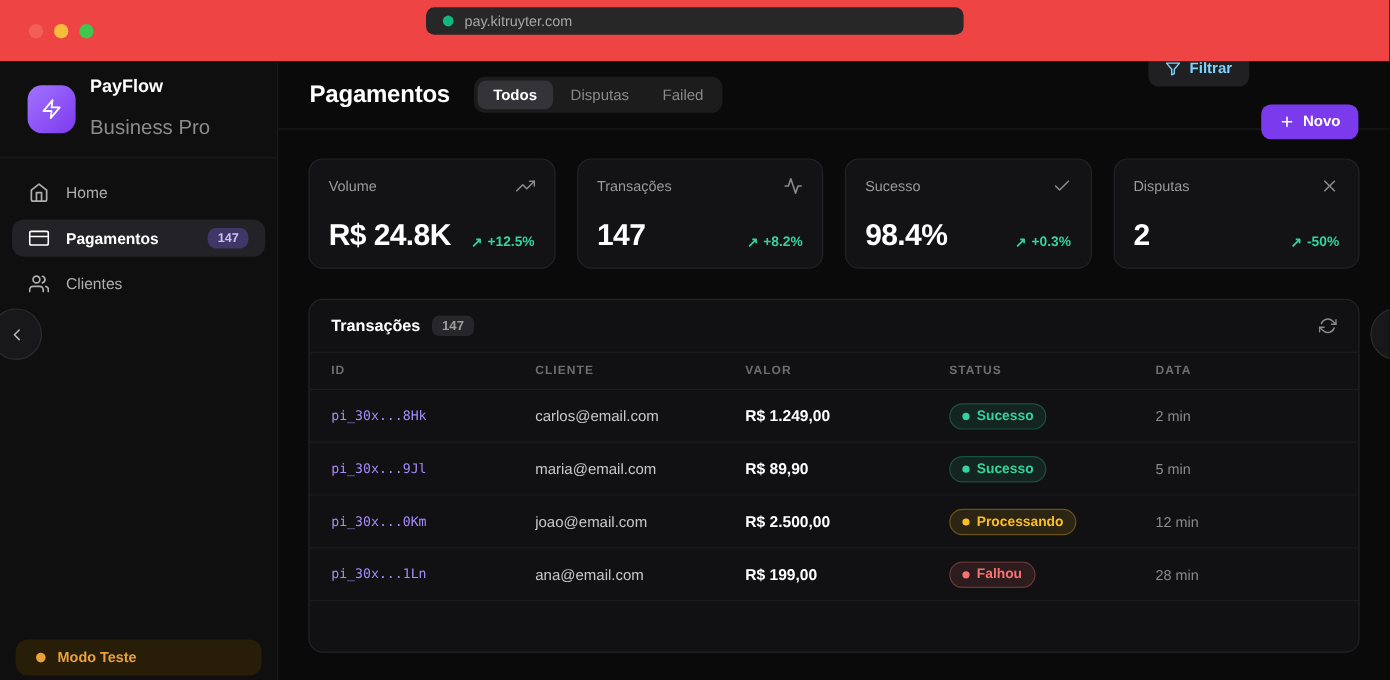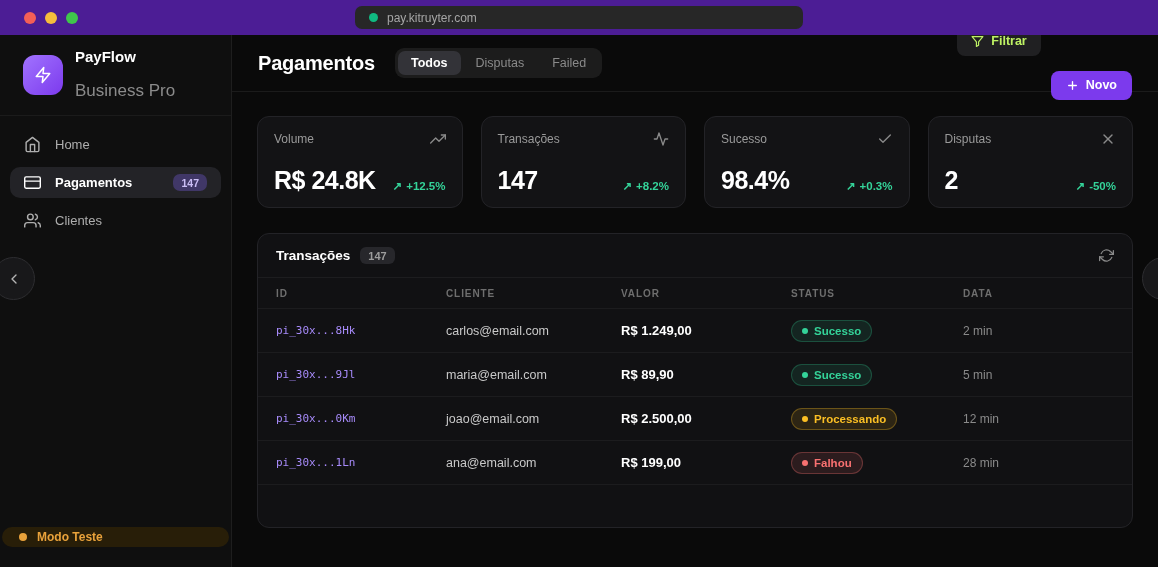--- a/index.html
+++ b/index.html
@@ -1,20 +1,20 @@
 <!DOCTYPE html>
 <html><head>
 <meta charset="utf-8">
 <style>
   * { margin:0; padding:0; box-sizing:border-box; }
   html,body { width:1158px; height:567px; overflow:hidden; background:#0a0a0a;
     font-family:"Liberation Sans", sans-serif; position:relative; }
 
   
-  .browser-bar { height:35px; background:#4c1d95; display:flex; align-items:center; position:relative; }
+  .browser-bar { height:51px; background:#ef4444; display:flex; align-items:center; position:relative; }
   .traffic { display:flex; gap:9px; margin-left:24px; }
   .dot { width:12px; height:12px; border-radius:50%; }
   .dot.red{ background:#f35f57; } .dot.yellow{ background:#f6bd3c; } .dot.green{ background:#3fc64c; }
   .url-bar { position:absolute; left:50%; top:6px; transform:translateX(-50%); width:448px; height:23px;
     background:#272727; border-radius:7px; display:flex; align-items:center; gap:9px; padding:0 14px;
     color:#a6a6a6; font-size:12px; }
   .url-dot { width:9px; height:9px; border-radius:50%; background:#10b981; flex-shrink:0; }
 
   
   .app { display:flex; height:532px; }
@@ -28,36 +28,36 @@
   .brand-name { font-size:15px; font-weight:700; color:#fff; }
   .brand-sub { font-size:17px; color:#8b8b8b; margin-top:16px;text-align:right; }
   .nav { padding:13px 10px; display:flex; flex-direction:column; gap:7px; }
   .nav-item { display:flex; align-items:center; gap:14px; padding:7px 14px; border-radius:10px;
     color:#aeaeae; font-size:13px; cursor:pointer; }
   .nav-item svg { flex-shrink:0; }
   .nav-item.active { background:#232327; color:#fff; font-weight:600; }
   .nav-badge { margin-left:auto; background:#403767; color:#cbbef6; font-size:10.5px; font-weight:600;
     padding:2.5px 8px; border-radius:7px; }
   .sidebar-spacer { flex:1; }
-  .test-mode { margin:0 2px 20px; height:20px; border-radius:10px; background:#281e08;
+  .test-mode { margin:0 13px 20px; height:30px; border-radius:10px; background:#281e08;
     display:flex; align-items:center; gap:10px; padding:0 17px; color:#e9a23b; font-size:12px; font-weight:700; }
   .test-dot { width:8px; height:8px; border-radius:50%; background:#e9a23b; }
 
   
   .main { flex:1; min-width:0; display:flex; flex-direction:column; background:#0a0a0a; }
   .main-header { height:57px; flex-shrink:0; display:flex; align-items:center; padding:0 26px;
     border-bottom:1px solid #1b1b1b; }
   .page-title { font-size:20px; font-weight:700; color:#fff; letter-spacing:-0.2px; }
   .tabs { margin-left:20px; background:#1c1c1c; border-radius:9px; padding:3px; display:flex; gap:2px; }
   .tab { padding:5px 13px; border-radius:7px; font-size:12.5px; color:#8a8a8a; font-weight:500; cursor:pointer; }
   .tab.active { background:#333338; color:#fff; font-weight:600; }
   .header-actions { margin-left:auto; display:flex; gap:10px; }
   .btn { height:29px; border:none; border-radius:8px; display:flex; align-items:center; gap:7px;
     font-size:12.5px; font-weight:600; cursor:pointer; font-family:inherit; }
-  .btn-filter { background:#202022; color:#bef264; padding:0 14px; }
+  .btn-filter { background:#202022; color:#7dd3fc; padding:0 14px; }
   .btn-new { background:#7c3aed; color:#fff; padding:0 15px;margin-top:44px; }
 
   .content { padding:24px 25px; flex:1; }
 
   
   .stats-row { display:grid; grid-template-columns:repeat(4,1fr); gap:18px; margin-bottom:25px; }
   .stat-card { background:#131315; border:1px solid #232327; border-radius:12px; padding:14px 16px;
     height:92px; display:flex; flex-direction:column; justify-content:space-between; }
   .stat-top { display:flex; justify-content:space-between; align-items:center; color:#9a9a9a; font-size:12px; }
   .stat-top svg { color:#8a8a8a; }

